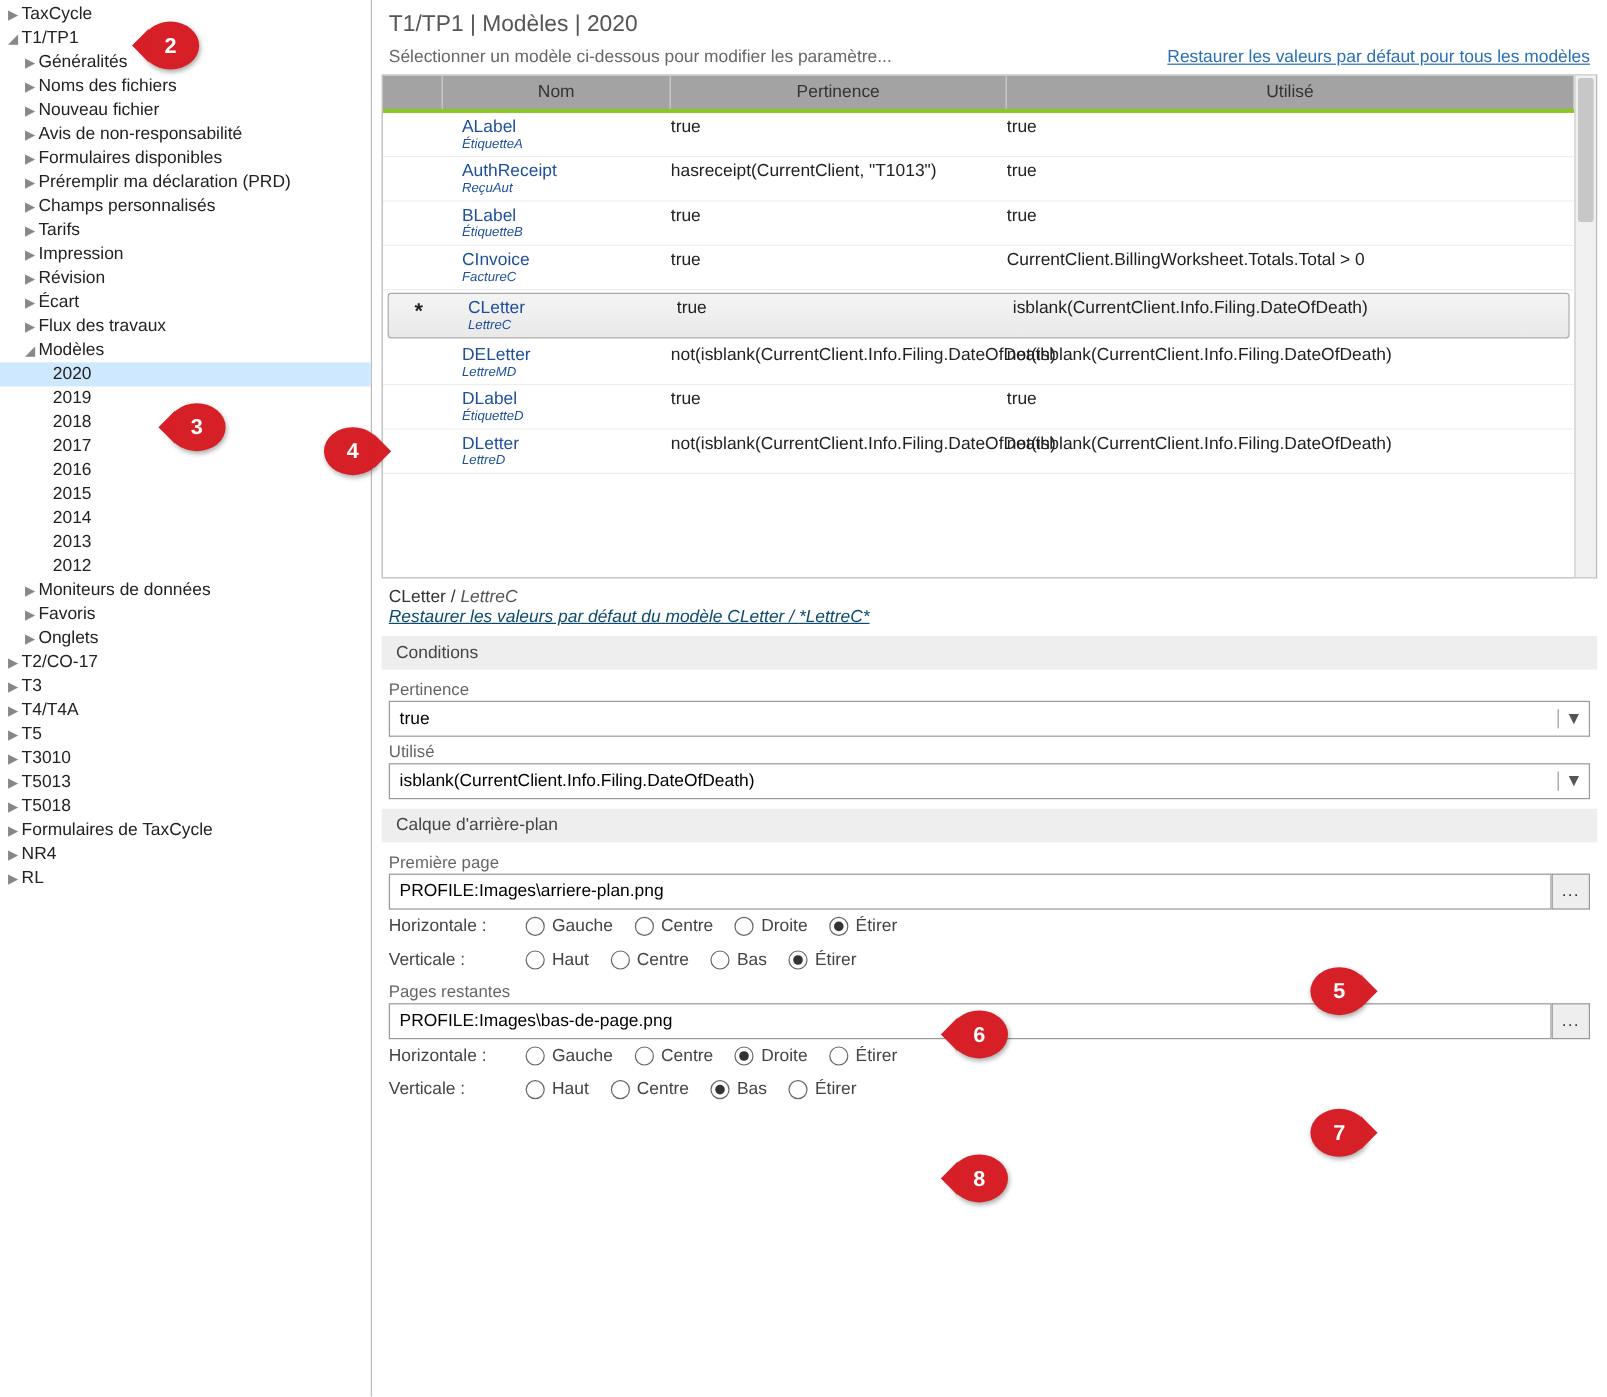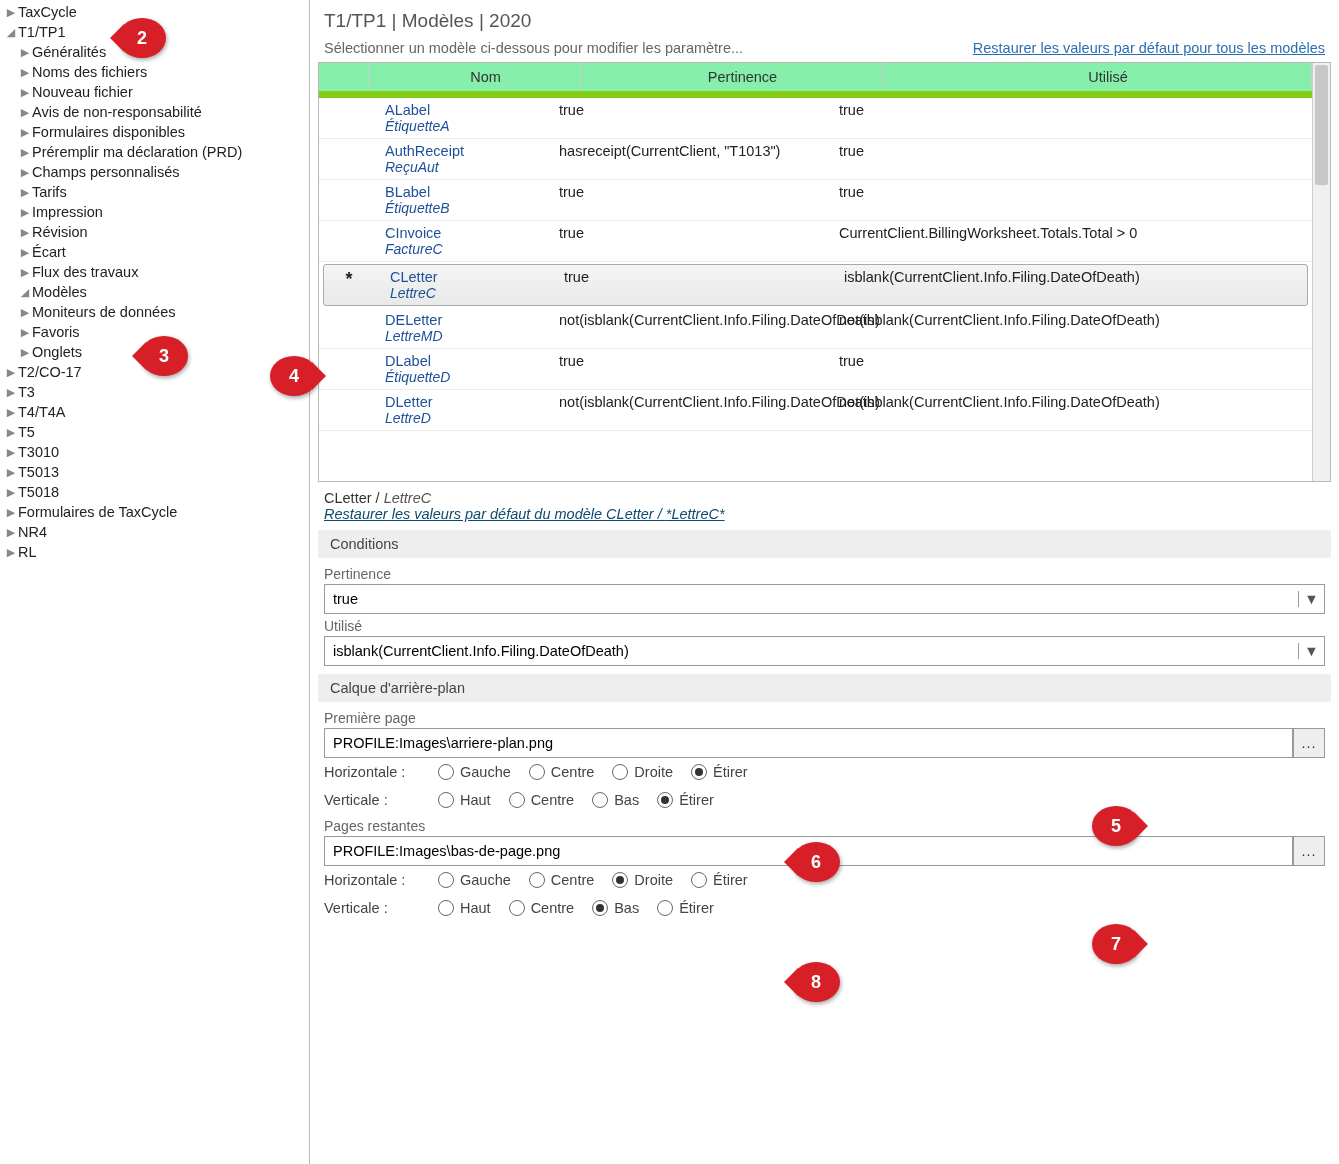--- a/index.html
+++ b/index.html
@@ -75,23 +75,22 @@
     height: 420px;
     display: flex;
   }
   .grid {
     flex: 1;
     overflow: hidden;
     position: relative;
   }
   .grid-head {
     display: flex;
-    border-bottom: 7px solid #84cc16;
-    background: #86efac;
-    gap: 22px;
+    border-bottom: 3px solid #84cc16;
+    background: #a3a3a3;
   }
   .grid-head div {
     padding: 6px 8px;
     border-right: 1px solid #ccc;
     text-align: center;
     color: #333;
   }
   .col-mark { width: 50px; }
   .col-name { width: 190px; }
   .col-pert { width: 280px; }
@@ -105,21 +104,21 @@
   }
   .grid-row.selected {
     background: linear-gradient(#f4f4f4,#e9e9e9);
     border: 1px solid #aaa;
     border-radius: 3px;
     margin: 2px 4px;
   }
   .grid-row .c-mark { width: 50px; text-align: center; font-weight: bold; font-size: 18px; }
   .grid-row .c-name { width: 190px; padding-left: 16px; }
   .grid-row .c-name .nm { color: #1e4f9a; }
-  .grid-row .c-name .sub { color: #1e4f9a; font-style: italic; font-size: 14px; }
+  .grid-row .c-name .sub { color: #1e4f9a; font-style: italic; font-size: 11px; }
   .grid-row .c-pert { width: 280px; color: #222; }
   .grid-row .c-used { flex: 1; padding-right: 10px; color: #222; }
   .grid-scroll { width: 18px; background: #f0f0f0; border-left: 1px solid #ccc; position: relative; }
   .grid-scroll .thumb { position: absolute; top:2px; left:2px; right:2px; height:120px; background:#c7c7c7; border-radius:2px;}
   .detail-head {
     padding: 8px 14px;
     display: flex;
     justify-content: space-between;
     color: #333;
     flex-direction: column;
@@ -254,20 +253,31 @@
       <span>Écart</span>
     </div>
   <div class="tree-item level1">
       <span class="caret">▶</span>
       <span>Flux des travaux</span>
     </div>
   <div class="tree-item level1">
       <span class="caret">◢</span>
       <span>Modèles</span>
     </div>
+  <div id="years-holder">
+      <div class="tree-item level2 selected">2020</div>
+      <div class="tree-item level2">2019</div>
+      <div class="tree-item level2">2018</div>
+      <div class="tree-item level2">2017</div>
+      <div class="tree-item level2">2016</div>
+      <div class="tree-item level2">2015</div>
+      <div class="tree-item level2">2014</div>
+      <div class="tree-item level2">2013</div>
+      <div class="tree-item level2">2012</div>
+    </div>
   <div class="tree-item level1">
       <span class="caret">▶</span>
       <span>Moniteurs de données</span>
     </div>
   <div class="tree-item level1">
       <span class="caret">▶</span>
       <span>Favoris</span>
     </div>
   <div class="tree-item level1">
       <span class="caret">▶</span>

